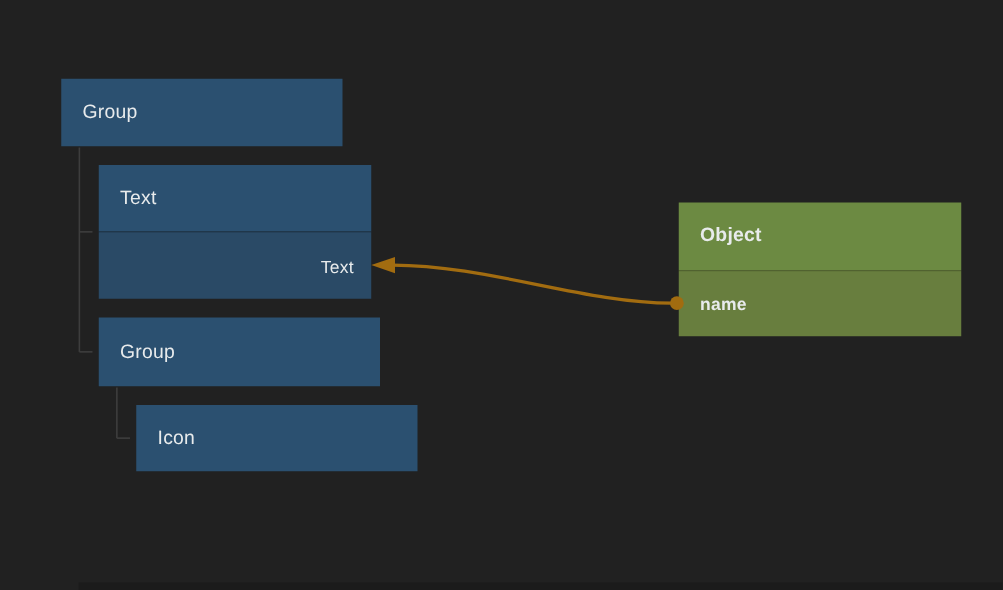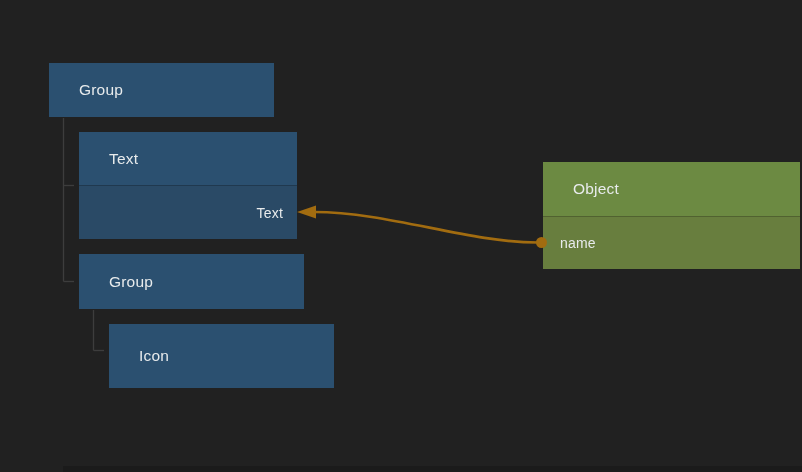--- a/index.html
+++ b/index.html
@@ -15,21 +15,21 @@
   .edge-layer{
     position:absolute;left:0;top:0;width:802px;height:472px;
     pointer-events:none;
   }
   .node{
     position:absolute;
     color:var(--text,#e8ebec);
   }
   .node-title{
     display:flex;align-items:center;
-    padding-left:30px;
+    padding-left:17px;
     font-size:15.5px;letter-spacing:.2px;
   }
   .node.element .node-title{background:var(--element-header,#2b5070);}
   .node.object  .node-title{background:var(--object-header,#6c8a42);}
   .node-row{
     display:flex;align-items:center;
     font-size:14px;letter-spacing:.2px;
     border-top:1px solid rgba(0,0,0,0.22);
     box-sizing:border-box;
   }
@@ -39,26 +39,26 @@
   .node-row.right{justify-content:flex-end;padding-right:14px;}
   .bottom-strip{
     position:absolute;bottom:0;left:63px;right:0;height:6px;
     background:var(--scrollbar,#1b1b1b);
   }
 </style>
 </head>
 <body>
 
 <div class="canvas">
-  <div class="node object" style="left: 543px; top: 162px; width: 257px;">
+  <div class="node object" style="left: 543px; top: 162px; width: 226px; font-weight: bold;">
       <div class="node-title" style="height: 54px;">Object</div>
       <div class="node-row left" style="height: 53px;">name</div>
     </div>
     <div class="node element" style="left: 109px; top: 324px; width: 225px;">
-      <div class="node-title" style="height: 64px;">Icon</div>
+      <div class="node-title" style="height: 53px;">Icon</div>
     </div>
     <div class="node element" style="left: 79px; top: 254px; width: 225px;">
       <div class="node-title" style="height: 55px;">Group</div>
     </div>
     <div class="node element" style="left: 79px; top: 132px; width: 218px;">
       <div class="node-title" style="height: 53px;">Text</div>
       <div class="node-row right" style="height: 54px;">Text</div>
     </div>
     <div class="node element" style="left: 49px; top: 63px; width: 225px;">
       <div class="node-title" style="height: 54px;">Group</div>

